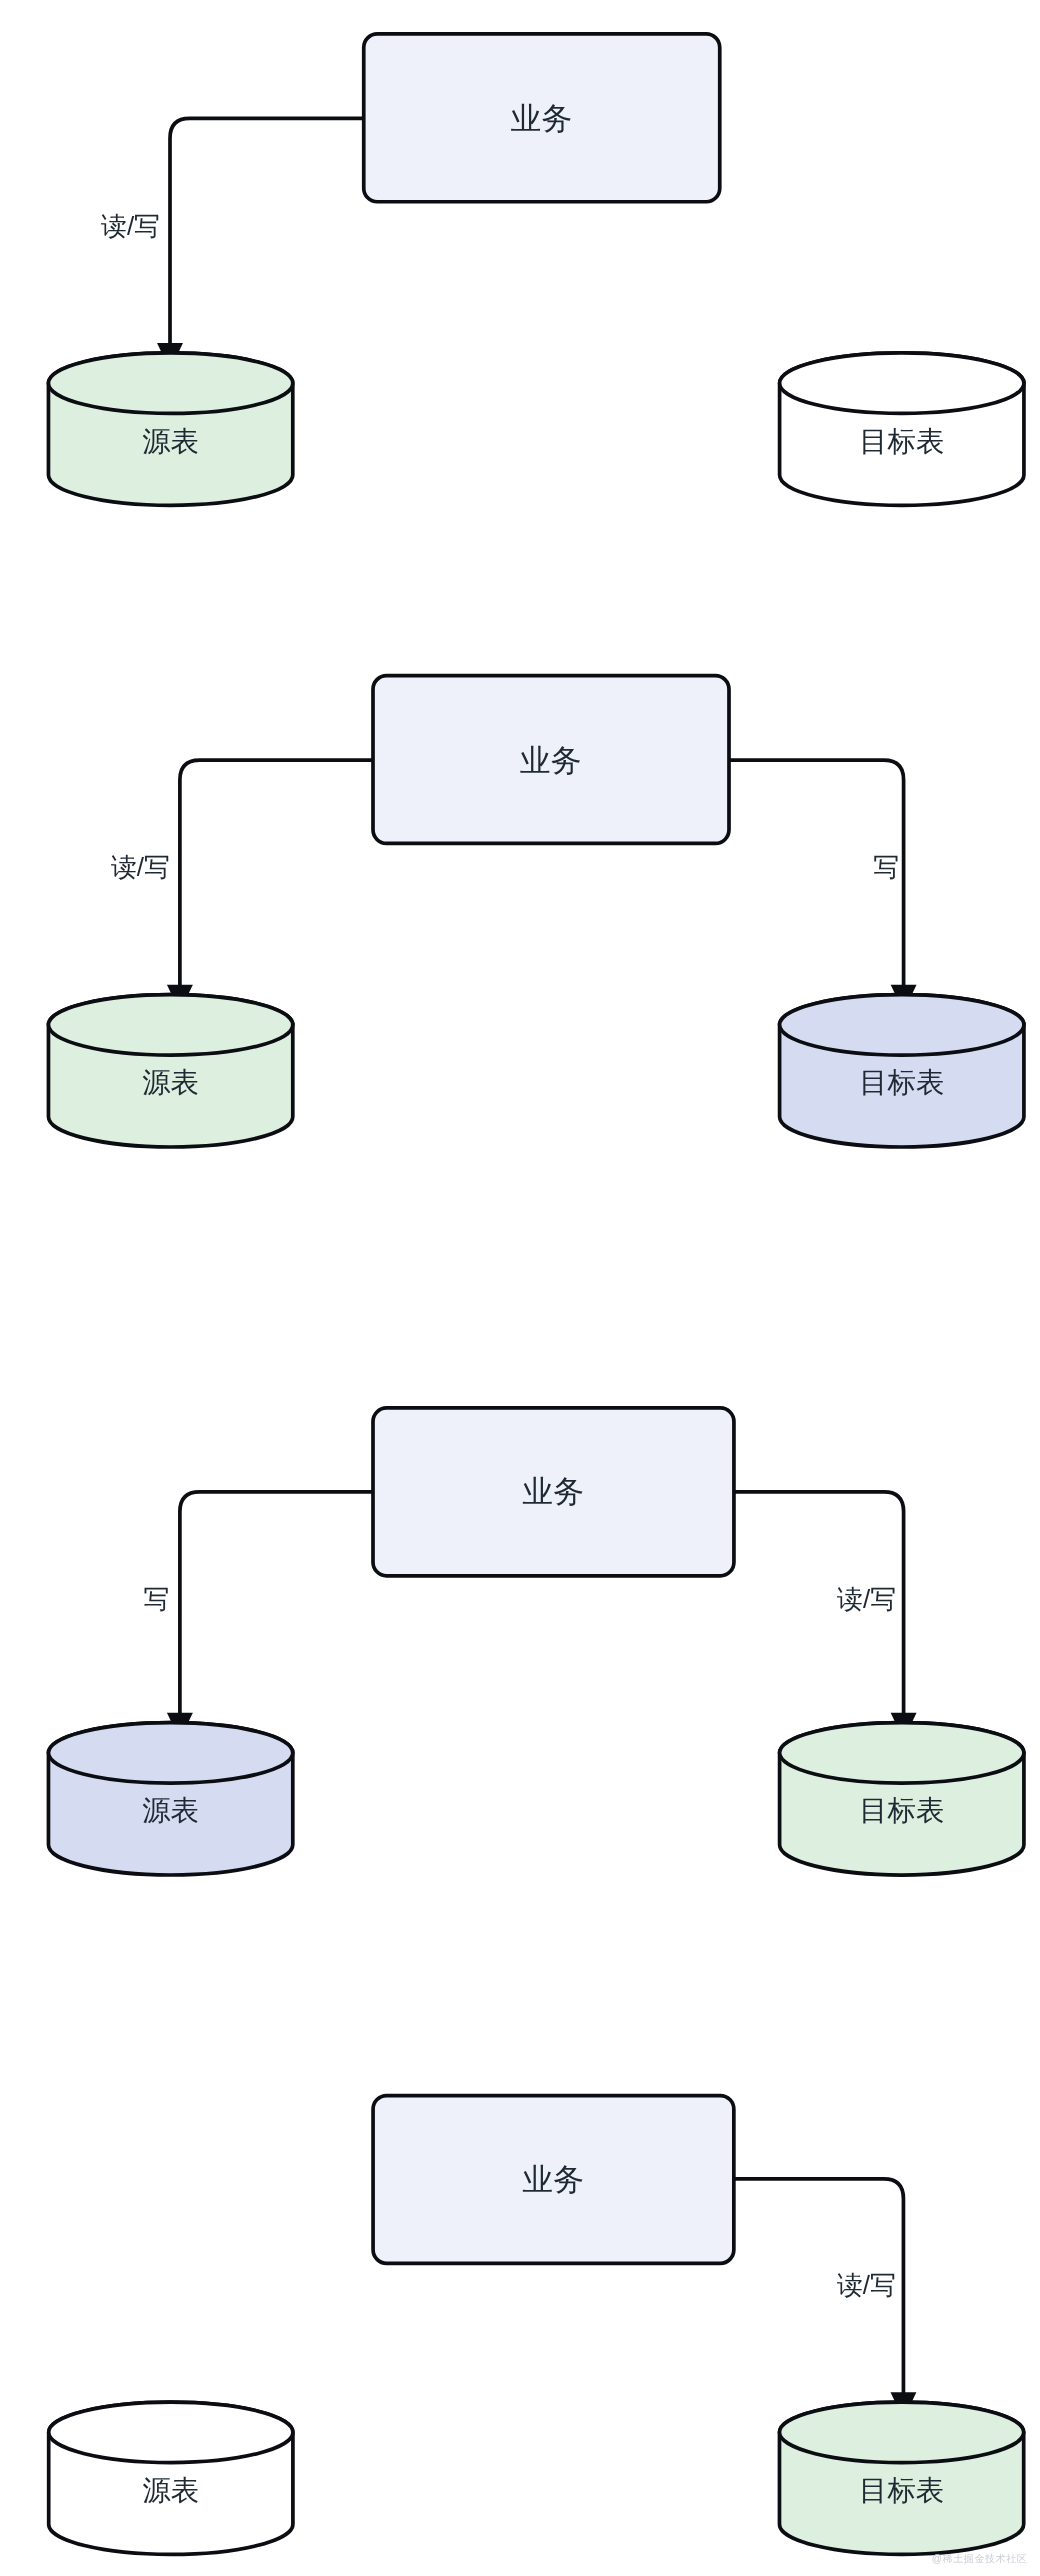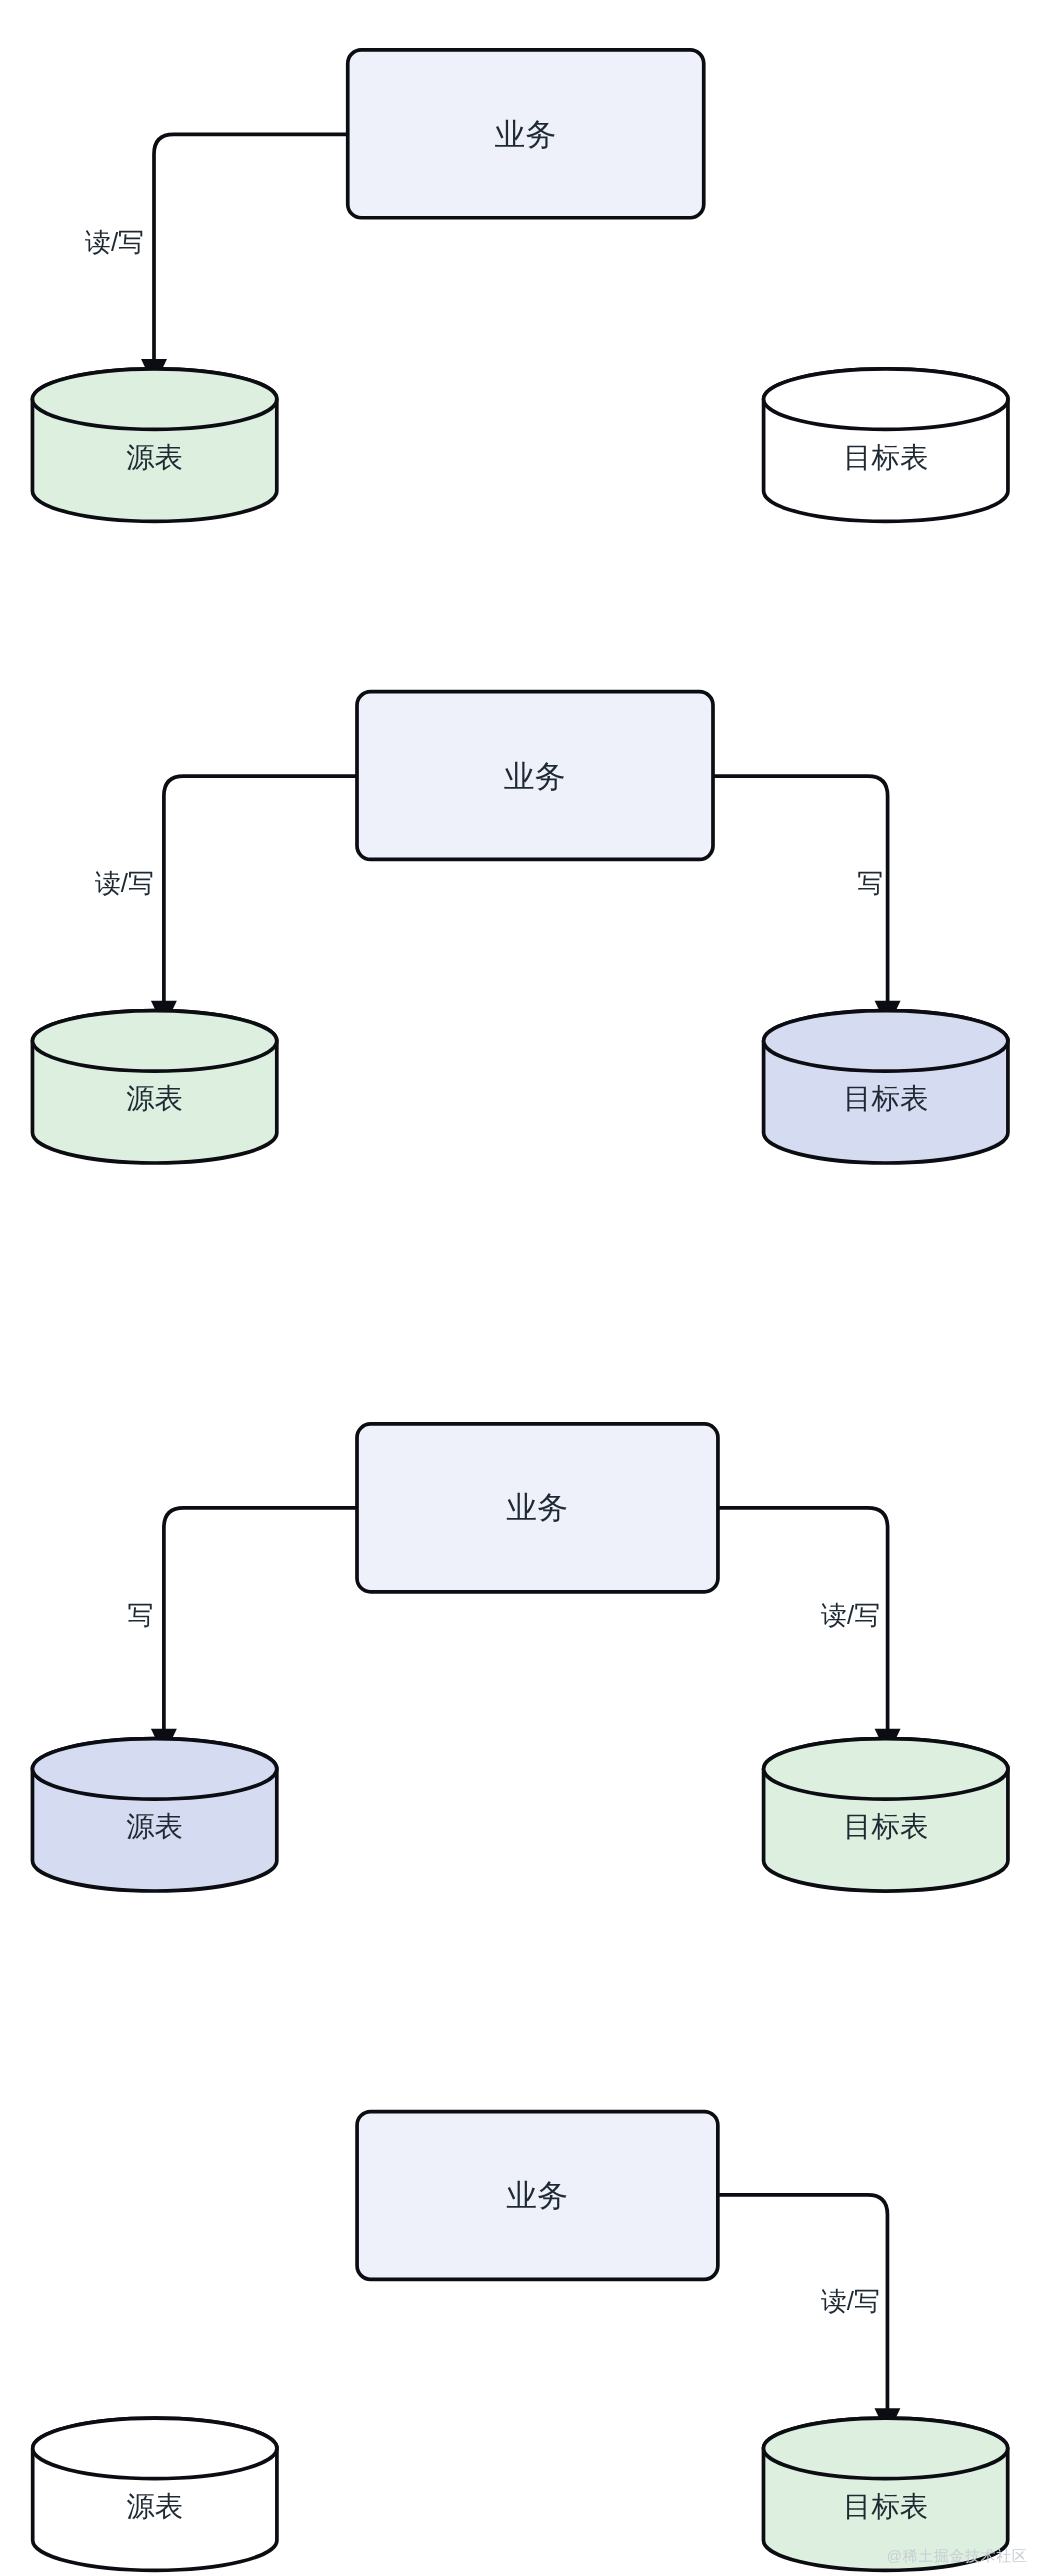--- a/index.html
+++ b/index.html
@@ -8,21 +8,21 @@
     background: #ffffff;
     font-family: "Liberation Sans", "DejaVu Sans", sans-serif;
   }
   #page {
     position: relative;
     width: 1041px;
     height: 2576px;
     background: #ffffff;
     overflow: hidden;
   }
-  .panel { position: absolute; left: 0; width: 986px; margin-top: 16px; }
+  .panel { position: absolute; left: 16px; width: 986px; }
   .panel svg { display: block; }
 
   .node-box-rect {
     fill: #eef1fa;
     stroke: #0b0d12;
     stroke-width: 6;
   }
   .cyl-body {
     stroke: #0b0d12;
     stroke-width: 6;
@@ -58,21 +58,21 @@
     font-family: "Liberation Sans", "DejaVu Sans", sans-serif;
     font-size: 42px;
     text-anchor: middle;
     dominant-baseline: middle;
   }
   .watermark {
     position: absolute;
     right: 13.6px;
     bottom: 10px;
     color: #c9cdd4;
-    font-size: 15px;
+    font-size: 10px;
     letter-spacing: 0.6px;
     font-family: "Liberation Sans", "DejaVu Sans", sans-serif;
     user-select: none;
   }
 </style>
 </head>
 <body>
 
 <div id="page">
 

